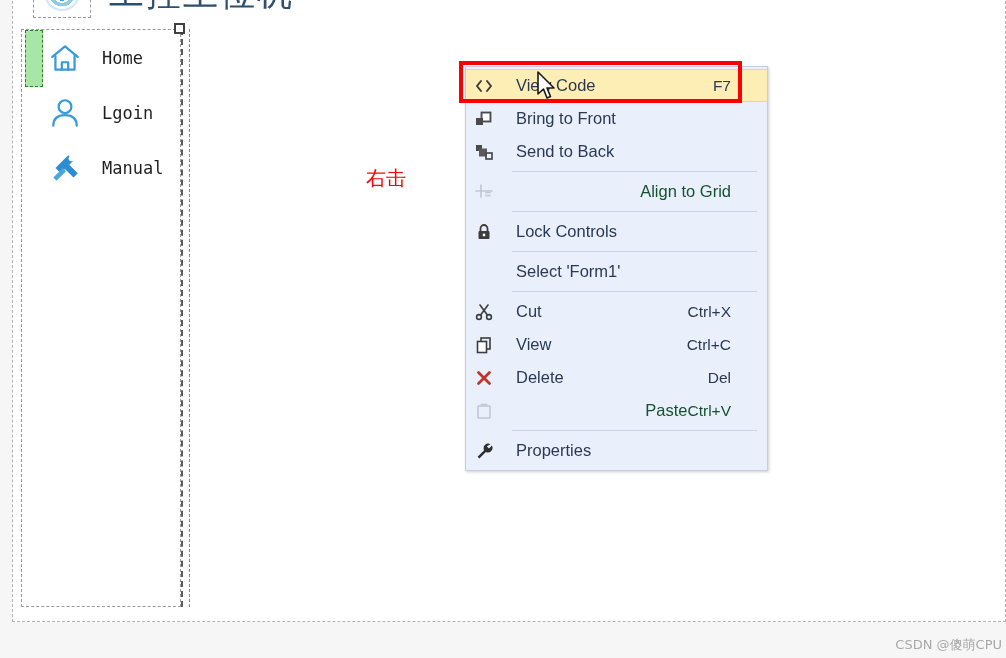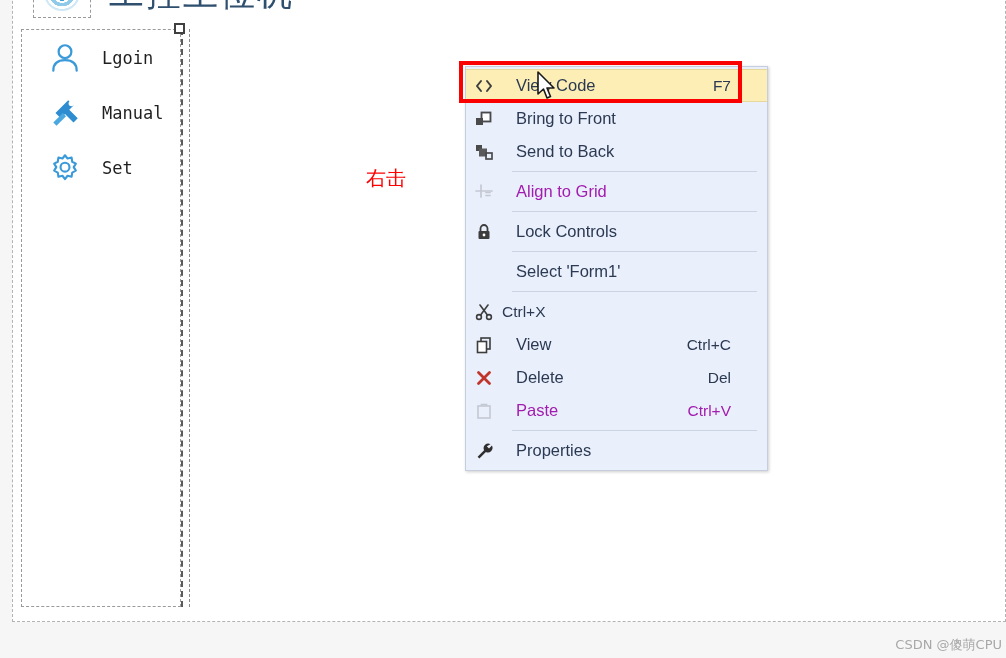--- a/index.html
+++ b/index.html
@@ -176,21 +176,21 @@
     padding-left: 0;
     color: #2b3a52;
     font-size: 16.5px;
     white-space: nowrap;
   }
   .menu-item.is-highlighted {
     background: #fdeeb5;
     border-top: 1px solid #e6d89a;
     border-bottom: 1px solid #e6d89a;
   }
-  .menu-item.is-disabled { color: #a21caf; }
+  .menu-item.is-disabled { color: #14532d; text-align: right; }
   .menu-icon-cell {
     width: 36px;
     flex: 0 0 auto;
     display: flex;
     align-items: center;
     justify-content: center;
   }
   .menu-icon { width: 18px; height: 18px; display: block; }
   .menu-label { flex: 1 1 auto; padding-left: 14px; }
   .menu-shortcut {
@@ -252,48 +252,49 @@
       <div class="logo-box">
         <div class="logo-swirl"></div>
       </div>
       <div class="app-title">工控上位机</div>
     </div>
 
     <div class="splitter-handle"></div>
 
     <div class="nav-panel">
       <div id="nav-list">
+          <div class="nav-item is-selected">
+            <span>
+              <svg class="nav-icon" viewBox="0 0 32 32" fill="none" stroke="#3a9ad9" stroke-width="2.1" stroke-linejoin="round" stroke-linecap="round">
+                <path d="M4 15 L16 5 L28 15"></path>
+                <path d="M7 14 L7 27 L25 27 L25 14"></path>
+                <path d="M13 27 L13 20 L19 20 L19 27"></path>
+              </svg>
+            </span>
+            <span class="nav-label">Home</span>
+          </div>
           <div class="nav-item">
             <span>
               <svg class="nav-icon" viewBox="0 0 32 32" fill="none" stroke="#3a9ad9" stroke-width="2.1" stroke-linecap="round">
                 <circle cx="16" cy="10" r="6"></circle>
                 <path d="M5 28 C5 20.5 10 18 16 18 C22 18 27 20.5 27 28"></path>
               </svg>
             </span>
             <span class="nav-label">Lgoin</span>
           </div>
           <div class="nav-item">
             <span>
               <svg class="nav-icon" viewBox="0 0 32 32">
                 <path d="M19 4 L24 9 L20 13 L28 21 L24 25 L16 17 L12 21 L7 16 Z" fill="#2e8dd0"></path>
                 <path d="M5 25 L14 16 L17 19 L8 28 Z" fill="#4aa8e0"></path>
                 <circle cx="22" cy="7" r="2.6" fill="#ffffff"></circle>
               </svg>
             </span>
             <span class="nav-label">Manual</span>
           </div>
-          <div class="nav-item">
-            <span>
-              <svg class="nav-icon" viewBox="0 0 32 32" fill="none" stroke="#3a9ad9" stroke-width="2">
-                <path d="M16 4 L18.4 7.1 L22.2 6.2 L22.8 10.1 L26.2 11.9 L24.2 15.2 L26.2 18.5 L22.8 20.3 L22.2 24.2 L18.4 23.3 L16 26.4 L13.6 23.3 L9.8 24.2 L9.2 20.3 L5.8 18.5 L7.8 15.2 L5.8 11.9 L9.2 10.1 L9.8 6.2 L13.6 7.1 Z" stroke-linejoin="round"></path>
-                <circle cx="16" cy="15.2" r="4.2"></circle>
-              </svg>
-            </span>
-            <span class="nav-label">Set</span>
-          </div>
         </div>
     </div>
     <div class="nav-splitter"></div>
 
     <div class="annot-text">右击</div>
 
     <div class="context-menu">
       <div id="menu-list">
           <div class="menu-item is-highlighted">
             <span class="menu-icon-cell">
@@ -361,20 +362,21 @@
           <div class="menu-separator"></div>
           <div class="menu-item">
             <span class="menu-icon-cell">
               <svg class="menu-icon" viewBox="0 0 18 18" fill="none" stroke="#3d3d3d" stroke-width="1.6" stroke-linecap="round">
                 <circle cx="4" cy="14" r="2.4"></circle>
                 <circle cx="14" cy="14" r="2.4"></circle>
                 <path d="M5.6 12 L13 2"></path>
                 <path d="M12.4 12 L5 2"></path>
               </svg>
             </span>
+            <span class="menu-label">Cut</span>
             <span class="menu-shortcut">Ctrl+X</span>
           </div>
           <div class="menu-item">
             <span class="menu-icon-cell">
               <svg class="menu-icon" viewBox="0 0 18 18" fill="none" stroke="#3d3d3d" stroke-width="1.6">
                 <rect x="6" y="2" width="9" height="11"></rect>
                 <rect x="2.5" y="5.5" width="9" height="11" fill="#ffffff"></rect>
               </svg>
             </span>
             <span class="menu-label">View</span>

